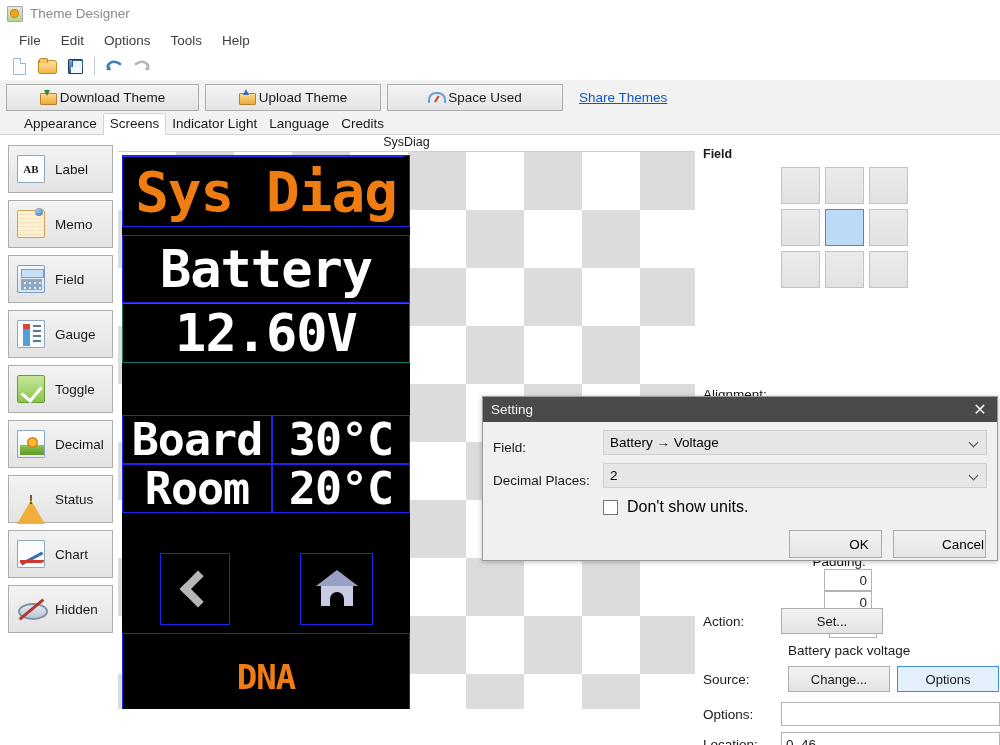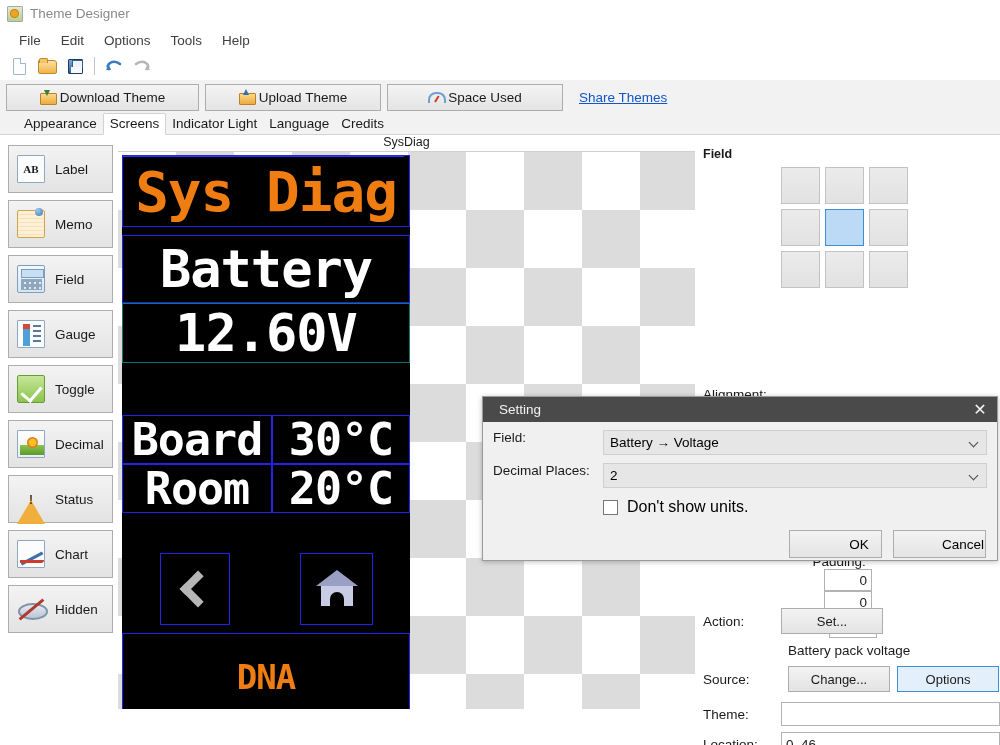--- a/index.html
+++ b/index.html
@@ -442,30 +442,30 @@
     left: 482px; top: 261px;
     width: 516px; height: 165px;
     background: #f0f0f0;
     border: 1px solid #9a9a9a;
     box-shadow: 0 1px 5px rgba(0,0,0,.25);
     z-index: 50;
   }
   #dialog-titlebar {
     height: 25px; background: #4a4a4a;
     display: flex; align-items: center; justify-content: space-between;
-    padding: 0 0 0 16px;
+    padding: 0 0 0 8px;
   }
   #dialog-title { color: #f2f2f2; font-size: 13.5px; }
   #dialog-close {
     width: 34px; height: 25px;
     display:flex;align-items:center;justify-content:center;
     color: #f2f2f2; font-size: 16px; cursor: default;
     font-family: "DejaVu Sans", sans-serif;
   }
-  .drow { display: flex; align-items: flex-start; margin: 8px 10px 0 10px; }
+  .drow { display: flex; align-items: flex-end; margin: 8px 10px 0 10px; }
   .dlabel { width: 110px; flex: none; font-size: 13.5px; color: #1a1a1a; }
   .dcombo {
     flex: 1; height: 25px;
     background: #e6e6e6; border: 1px solid #cfcfcf;
     position: relative; display:flex; align-items:center;
     padding-left: 6px; font-size: 13.5px; cursor: default;
   }
   .combo-chev {
     position: absolute; right: 9px; top: 8px;
     width: 7px; height: 7px;
@@ -655,21 +655,21 @@
 
     <div style="position:absolute; left:92px; top:500px; font-size:13.5px;">Battery pack voltage</div>
 
     <div style="position:absolute; left:0; top:523px; display:flex; align-items:center; gap:7px;">
       <div class="plabel" style="margin-left:7px;">Source:</div>
       <div class="smbtn">Change...</div>
       <div class="smbtn accent">Options</div>
     </div>
 
     <div style="position:absolute; left:0; top:559px; display:flex; align-items:center; width:304px;">
-      <div class="plabel" style="margin-left:7px;">Theme:</div>
+      <div class="plabel" style="margin-left:7px;">Options:</div>
       <div class="txtbox" style="width:224px;"></div>
     </div>
 
     <div style="position:absolute; left:0; top:589px; display:flex; align-items:center; width:304px;">
       <div class="plabel" style="margin-left:7px;">Location:</div>
       <div class="txtbox" style="width:224px;">0, 46</div>
     </div>
 
   </div>
 

